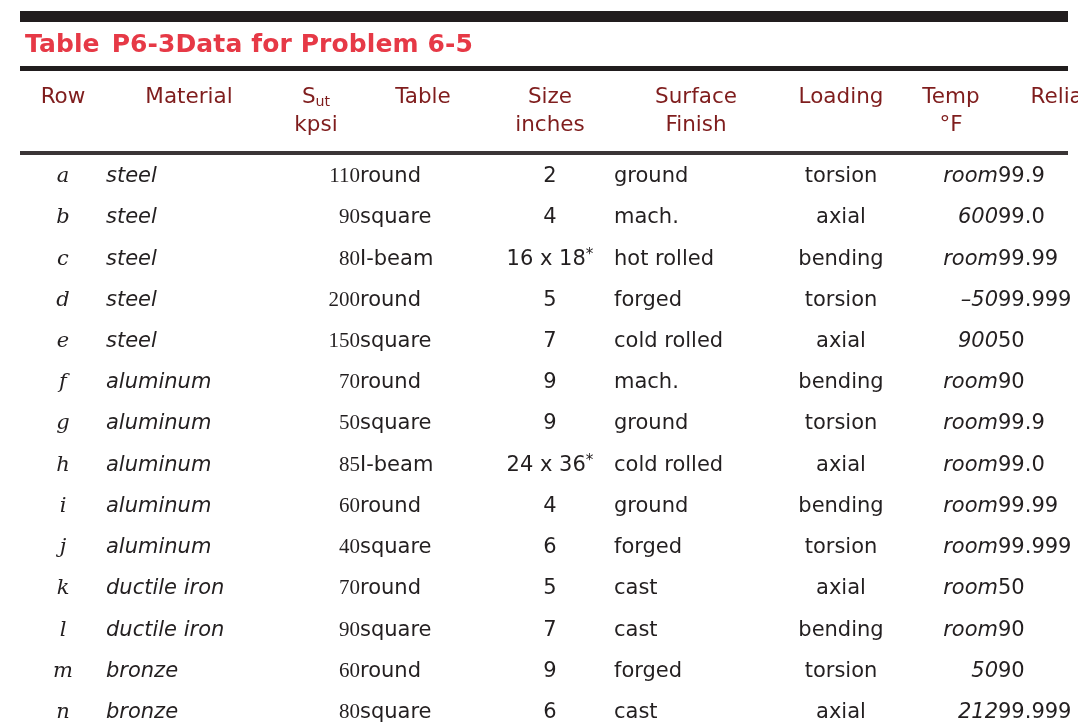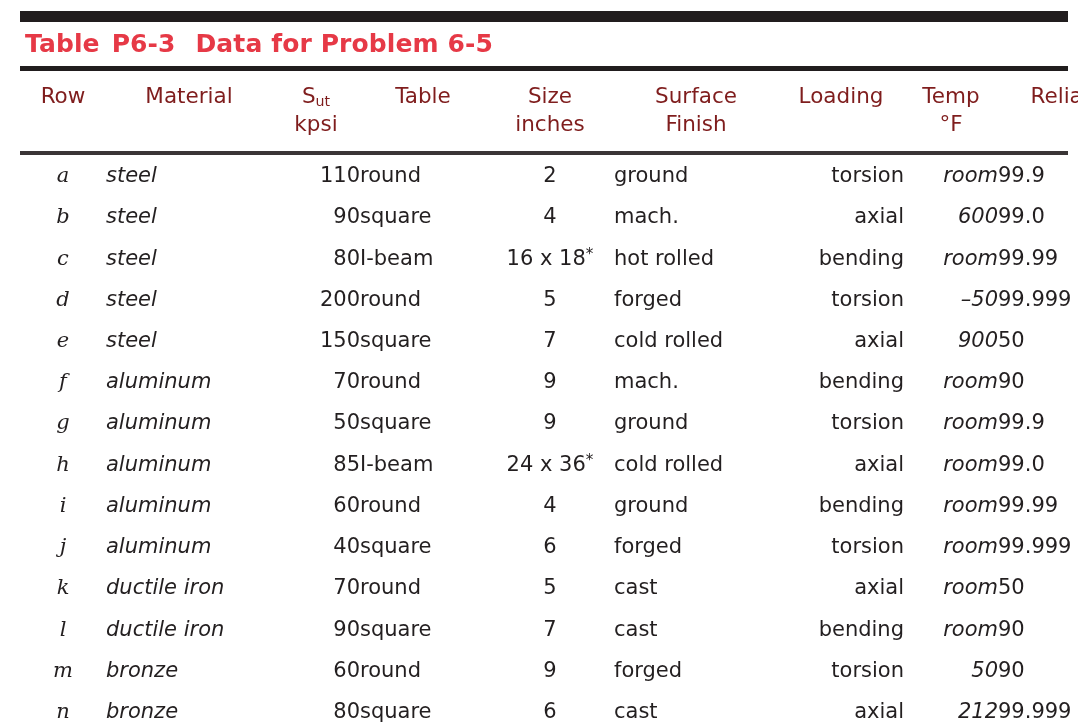--- a/index.html
+++ b/index.html
@@ -43,21 +43,21 @@
   
   .caption {
     color: #e63946;
     font-weight: bold;
     font-size: 25px;
     letter-spacing: 0.1px;
     padding: 7px 0 8px 5px;
     white-space: nowrap;
   }
   .caption .cap-label { margin-right: 12px; }
-  .caption .cap-num   { margin-right: 20px; }
+  .caption .cap-num   { }
 
   
   table.data {
     width: 100%;
     border-collapse: collapse;
     table-layout: fixed;
     font-size: 21px;
   }
 
   table.data col.c-row    { width: 86px;  }
@@ -90,25 +90,25 @@
     color: #231f20;
   }
 
   td.cell-row {
     text-align: center;
     font-style: italic;
     font-family: "DejaVu Serif", "Liberation Serif", serif;
     font-size: 21px;
   }
   td.cell-mat   { text-align: left;  padding-left: 14px; font-style: italic; }
-  td.cell-sut   { text-align: right; padding-right: 17px; }
+  td.cell-sut   { text-align: right; padding-right: 17px; font-family: Liberation Serif, serif; }
   td.cell-shape { text-align: left;  padding-left: 14px; }
   td.cell-size  { text-align: center; }
   td.cell-surf  { text-align: left;  padding-left: 14px; }
-  td.cell-load  { text-align: right;  padding-left: 10px; }
+  td.cell-load  { text-align: center;  padding-left: 10px; }
   td.cell-temp  { text-align: right; padding-right: 16px; font-style: italic; }
   td.cell-rel   { text-align: left;  padding-left: 24px; }
 
   th.h-row   { text-align: center; }
   th.h-mat   { text-align: left; padding-left: 14px; }
   th.h-sut   { text-align: center; padding-right: 14px;}
   th.h-shape { text-align: left; padding-left: 10px; }
   th.h-size  { text-align: center; }
   th.h-surf  { text-align: left; padding-left: 14px; }
   th.h-load  { text-align: left; padding-left: 6px; }

